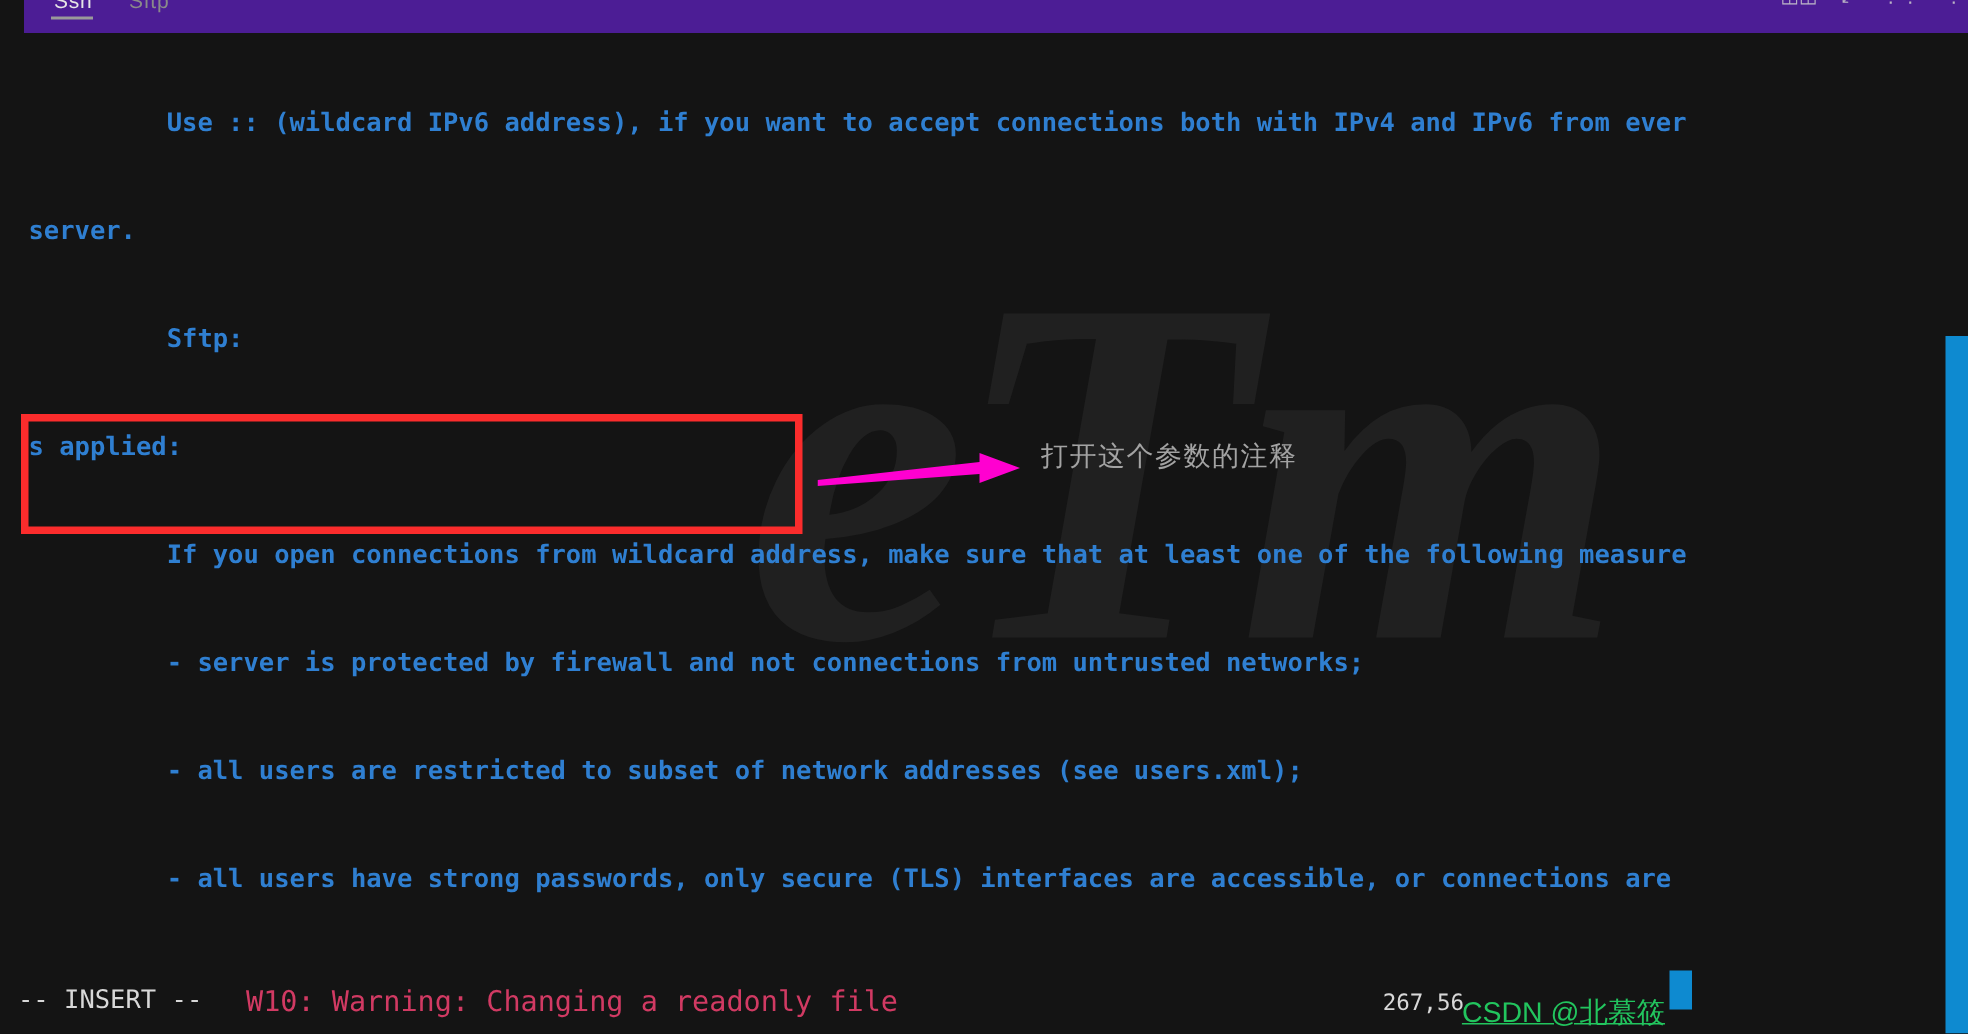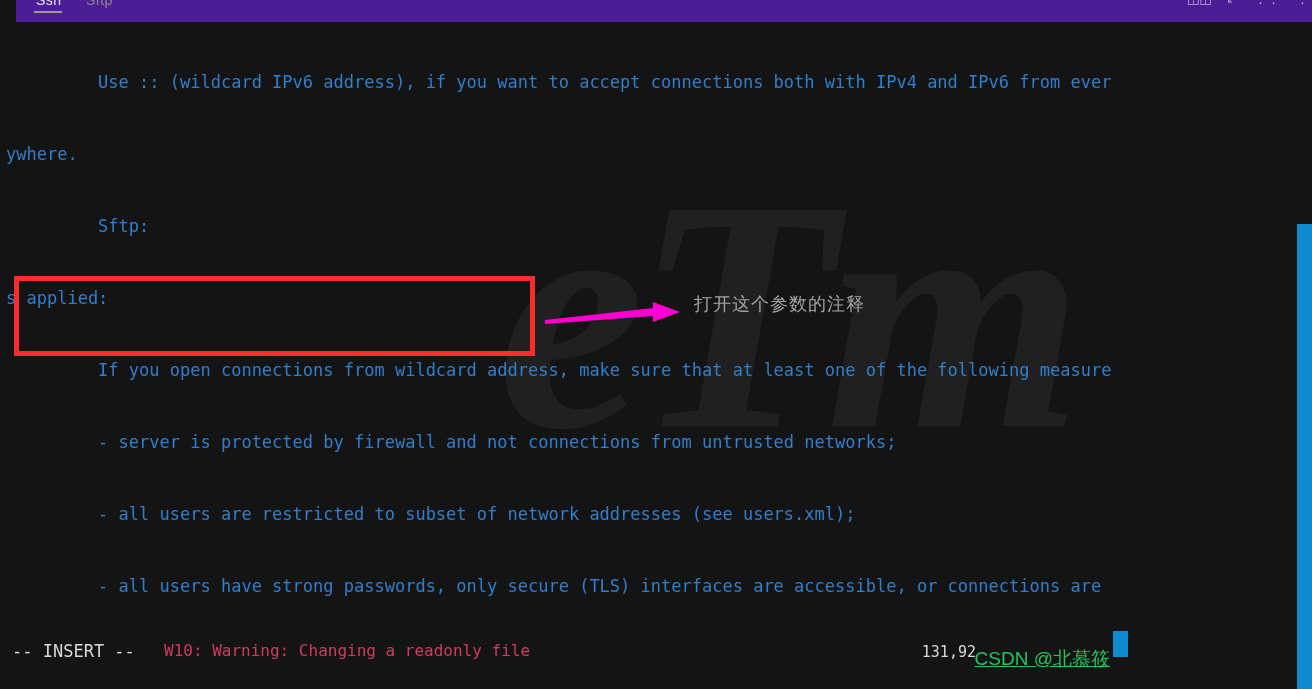--- a/index.html
+++ b/index.html
@@ -65,21 +65,21 @@
     position: absolute;
     left: 0; top: 22px;
     width: 1312px; height: 625px;
     font-family: "DejaVu Sans Mono", "Liberation Mono", monospace;
     font-size: 17px;
     line-height: 24px;
     color: #2f80d4;
     white-space: pre;
     letter-spacing: 0px;
   }
-  .term .row { height: 24px; padding-left: 6px; }
+  .term .row { height: 24px; padding-left: 19px; font-weight: bold; }
   .cmt    { color: #2f7fd1; }
 
   
   .redbox {
     position: absolute;
     left: 14px; top: 276px;
     width: 521px; height: 80px;
     border: 5px solid #fb2c2c;
     pointer-events: none;
   }
@@ -107,37 +107,37 @@
     background: #141414;
   }
   .scrollbar-thumb {
     position: absolute; right: 0; top: 202px;
     width: 15px; height: 468px;
     background: #0e8ad0;
   }
 
   
   .statusbar {
-    position: absolute; left: 0; bottom: 16px;
+    position: absolute; left: 0; bottom: 0;
     width: 1128px; height: 42px;
     background: #141414;
     overflow: hidden;
     text-align: right;
   }
   .st-mode {
     position: absolute; left: 12px; top: 10px;
     font-family: "DejaVu Sans Mono", "Liberation Mono", monospace;
     font-size: 17px;
     color: #d8d8d8;
     white-space: pre;
   }
   .st-warn {
     position: absolute; left: 164px; top: 10px;
     font-family: "DejaVu Sans Mono", "Liberation Mono", monospace;
-    font-size: 16px;
+    font-size: 19px;
     color: #d13a63;
     white-space: pre;
   }
   .st-pos {
     position: absolute; right: 152px; top: 12px;
     font-family: "DejaVu Sans Mono", "Liberation Mono", monospace;
     font-size: 15px;
     color: #d8d8d8;
   }
   .st-csdn {
@@ -168,21 +168,21 @@
     <div class="win-icons">
       <span>◱◲</span>
       <span>⤢</span>
       <span>⋮⋮</span>
       <span>⋮⋮</span>
     </div>
   </div>
 
   <div class="term">
     <div class="row"><span class="cmt">         Use :: (wildcard IPv6 address), if you want to accept connections both with IPv4 and IPv6 from ever</span></div>
-    <div class="row"><span class="cmt">ywhere.</span></div>
+    <div class="row"><span class="cmt">server.</span></div>
     <div class="row"><span class="cmt">         Sftp:</span></div>
     <div class="row"><span class="cmt">s applied:</span></div>
     <div class="row"><span class="cmt">         If you open connections from wildcard address, make sure that at least one of the following measure</span></div>
     <div class="row"><span class="cmt">         - server is protected by firewall and not connections from untrusted networks;</span></div>
     <div class="row"><span class="cmt">         - all users are restricted to subset of network addresses (see users.xml);</span></div>
     <div class="row"><span class="cmt">         - all users have strong passwords, only secure (TLS) interfaces are accessible, or connections are</span></div>
     <div class="row"><span class="cmt">only made via TLS interfaces.</span></div>
     
     
     
@@ -211,18 +211,18 @@
 
   <div class="annot-cn">打开这个参数的注释</div>
 
   <div class="scrollbar-track">
     <div class="scrollbar-thumb"></div>
   </div>
 
   <div class="statusbar">
     <div class="st-mode">-- INSERT --</div>
     <div class="st-warn">W10: Warning: Changing a readonly file</div>
-    <div class="st-pos">131,92</div>
+    <div class="st-pos">267,56</div>
     <div class="st-csdn">CSDN @北慕筱</div>
     <div class="st-bluecap"></div>
   </div>
 
 </div>
 
 </body></html>

